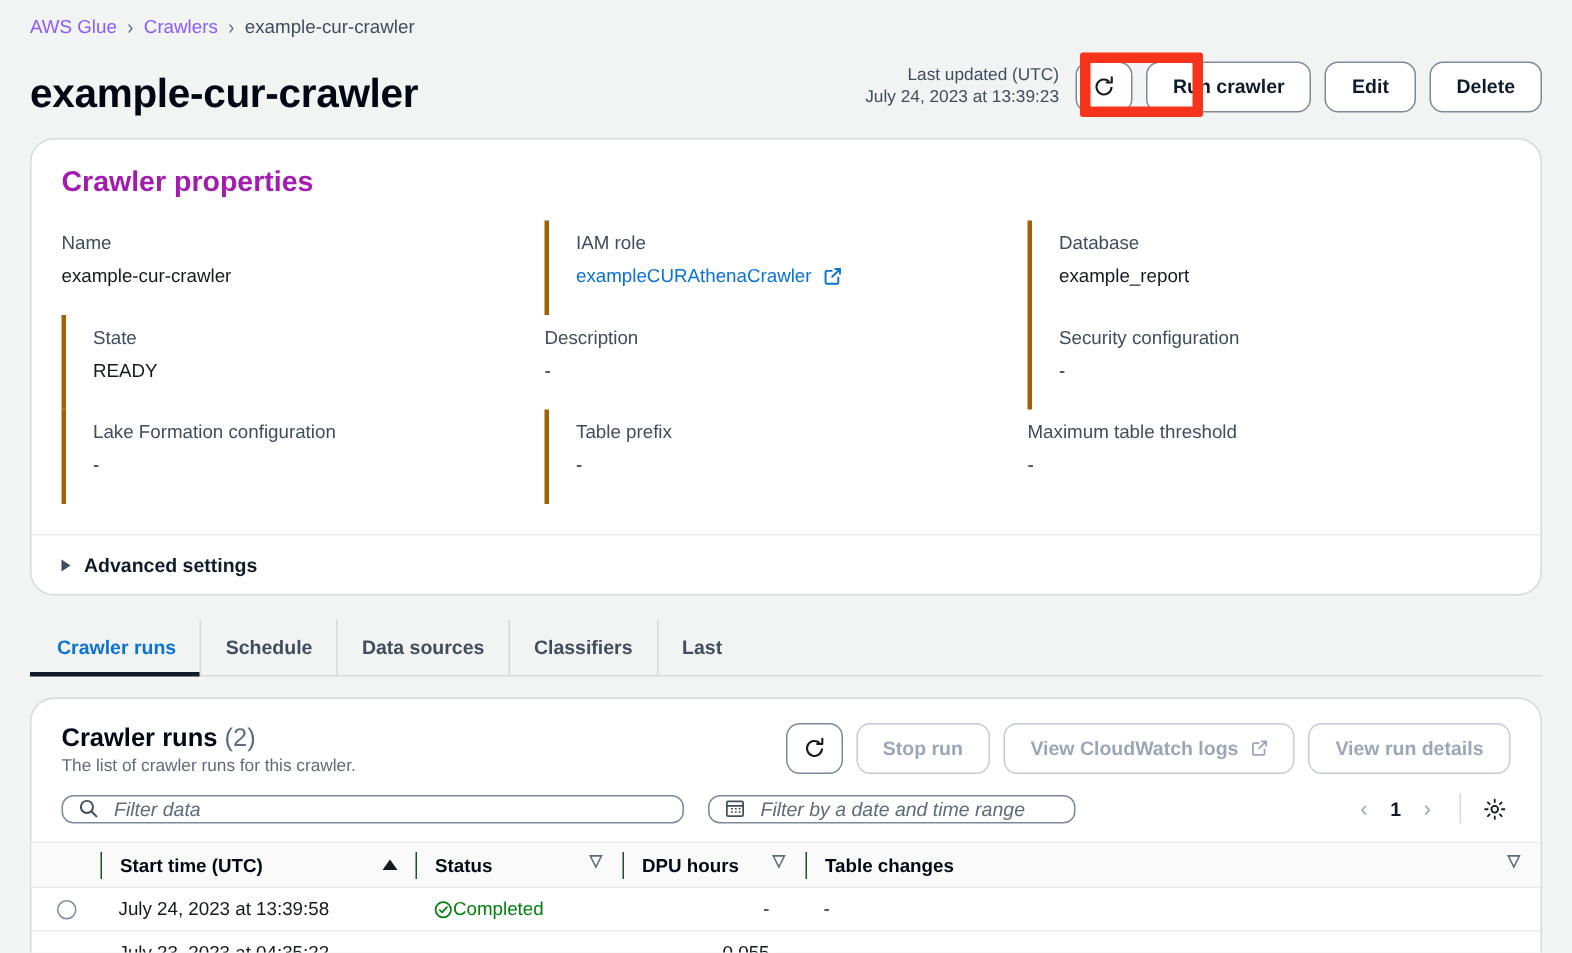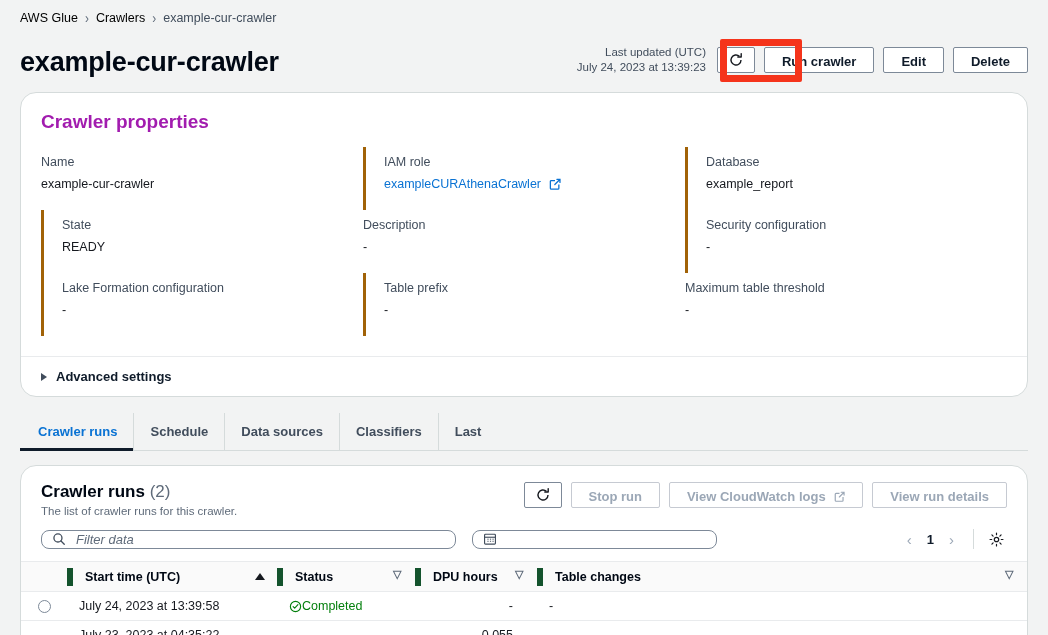--- a/index.html
+++ b/index.html
@@ -12,21 +12,21 @@
     overflow: hidden;
   }
 
   
   .breadcrumb {
     display: flex; align-items: center;
     gap: 7px;
     padding: 11px 0 0 20px;
     font-size: 12.5px;
   }
-  .bc-link { color: #000000; cursor: pointer; }
+  .bc-link { color: #8b5cf6; cursor: pointer; }
   .bc-current { color: #414d5c; }
   .bc-sep {
     color: #5f6b7a; font-size: 12px;
     display: inline-block; transform: scaleY(1.15);
   }
 
   
   .page-header {
     display: flex; align-items: flex-end;
     justify-content: space-between;
@@ -44,25 +44,25 @@
     position: relative;
   }
   .last-updated {
     text-align: right; font-size: 11.5px;
     color: #414d5c; line-height: 15px;
     margin-right: 2px;
   }
   .btn {
     background: #fff;
     border: 1px solid #7d8998;
-    border-radius: 2px;
+    border-radius: 9px;
     color: #0f1b2a;
     font-size: 13px; font-weight: 700;
     font-family: "Liberation Sans", sans-serif;
-    padding: 0 17px; height: 26px;
+    padding: 0 17px; height: 34px;
     line-height: 28px;
     cursor: pointer; white-space: nowrap;
   }
   .btn.icon-only { padding: 0; width: 38px; }
   .btn.disabled {
     color: #9ba7b6; border-color: #c6cad2; cursor: default;
   }
   .btn .ext { margin-left: 5px; vertical-align: -1px; }
 
   
@@ -217,21 +217,21 @@
     border-bottom: 1px solid #e9ebed;
     font-size: 12.5px; font-weight: 700;
     color: #000814; text-align: left;
     height: 30px; padding: 0;
     vertical-align: middle;
   }
   .th-inner {
     display: flex; align-items: center;
     justify-content: space-between;
     padding: 0 12px;
-    border-left: 6px solid #14532d;
+    border-left: 1px solid #14532d;
     height: 18px;
   }
   th.first .th-inner { border-left: none; }
   th.selcol { width: 46px; }
   th.c-start { width: 210px; }
   th.c-status { width: 138px; }
   th.c-dpu { width: 122px; }
   .sort-asc {
     width: 0; height: 0;
     border-left: 5px solid transparent;
@@ -437,20 +437,21 @@
     </div>
 
     <div class="input-wrap daterange">
       <span>
         <svg width="14" height="14" viewBox="0 0 16 16" fill="none" stroke="#414d5c" stroke-width="1.3">
           <rect x="1.8" y="2.6" width="12.4" height="11.2" rx="1"></rect>
           <path d="M1.8 6h12.4"></path>
           <path d="M5 8.2h1.4M7.9 8.2h1.4M10.8 8.2h1.4M5 10.6h1.4M7.9 10.6h1.4M10.8 10.6h1.4" stroke-width="1.1"></path>
         </svg>
       </span>
+      <input type="text" placeholder="Filter by a date and time range" style="">
     </div>
 
     <div class="pager">
       <span class="pg-arrow">‹</span>
       <span class="pg-num">1</span>
       <span class="pg-arrow">›</span>
       <span class="pg-div"></span>
       <span style="cursor:pointer;padding:0 2px;">
         <svg width="17" height="17" viewBox="0 0 20 20" fill="none" stroke="#16191f" stroke-width="1.4">
           <circle cx="10" cy="10" r="2.6"></circle>

